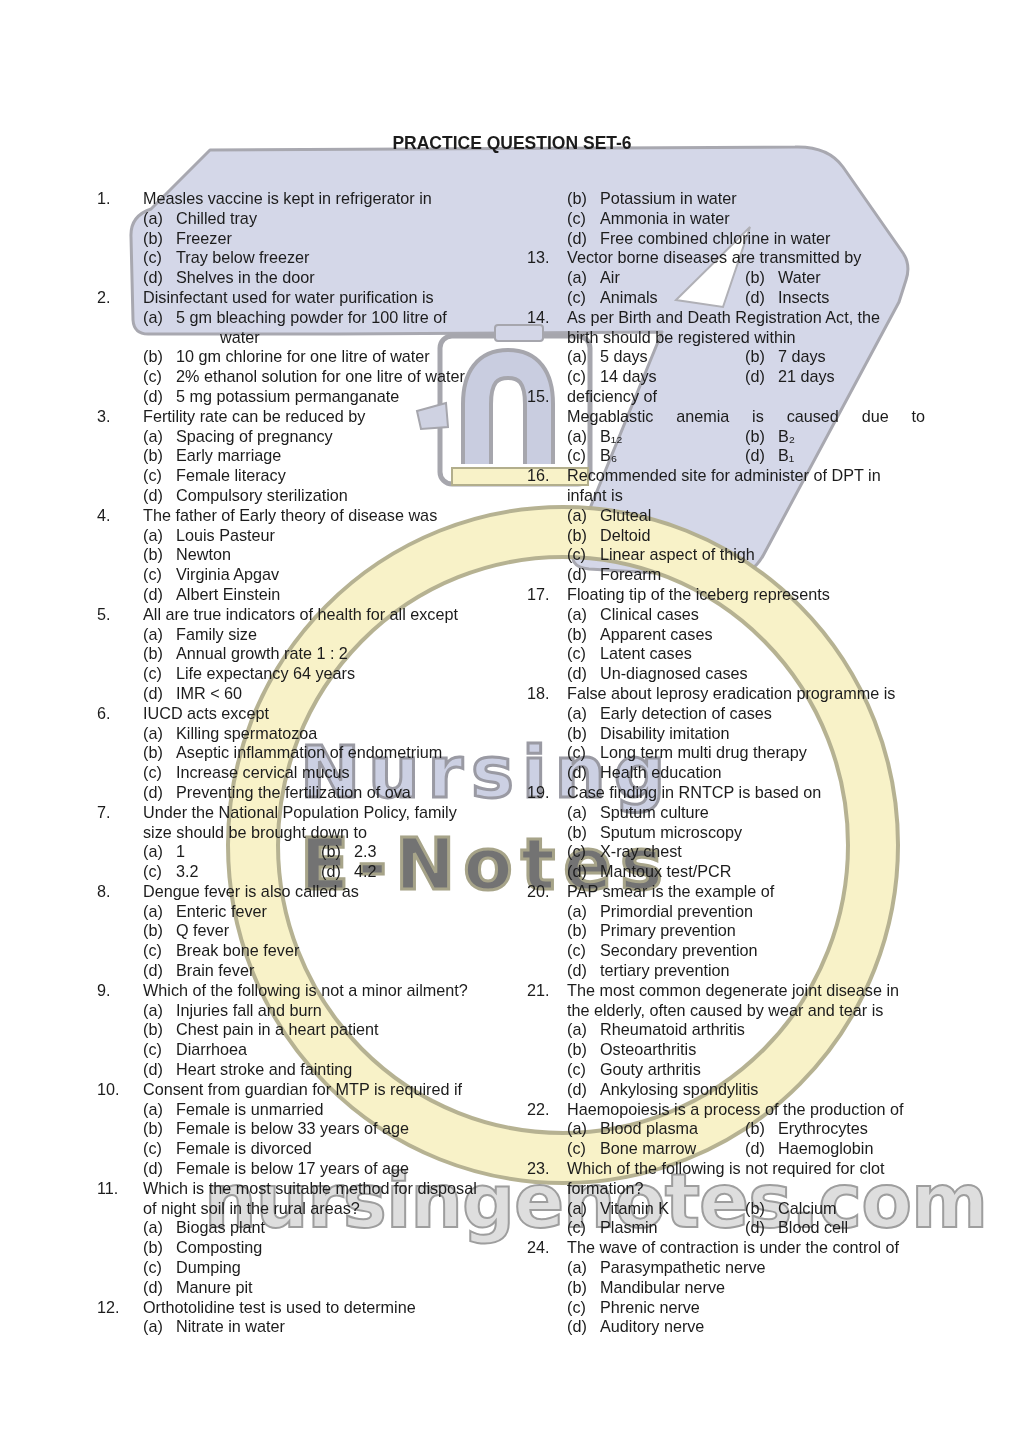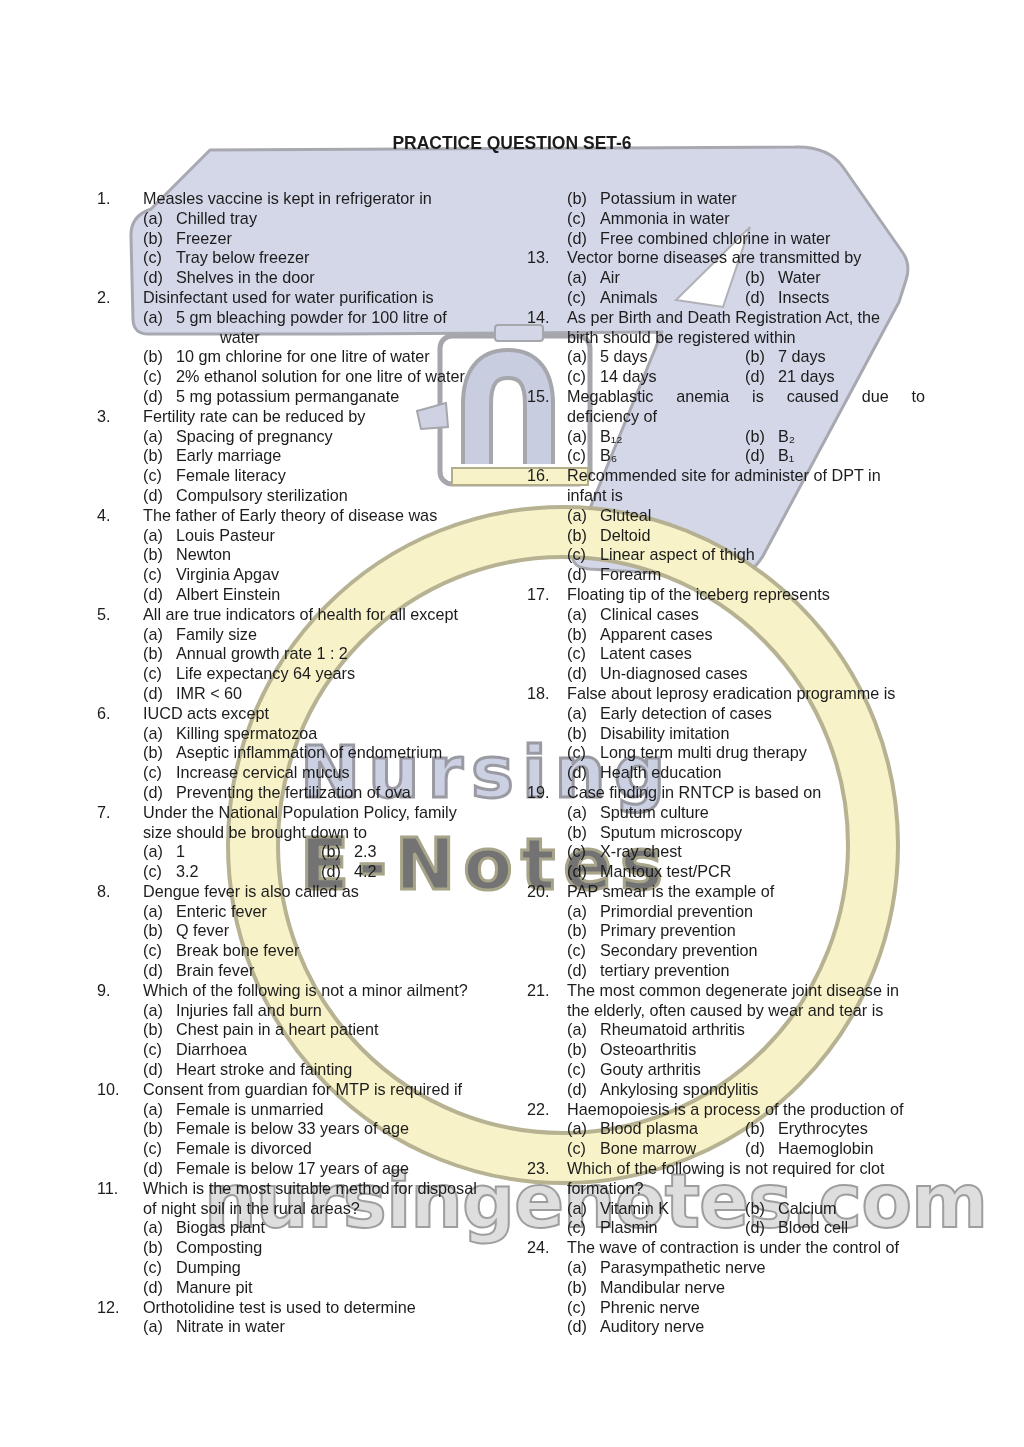--- a/index.html
+++ b/index.html
@@ -403,22 +403,22 @@
               <div class="ocell">
                 <div class="olabel">(d)</div>
                 <div class="otext">21 days</div>
               </div>
             </div>
           </div>
         </div>
         <div class="q">
           <div class="qnum">15.</div>
           <div class="qbody">
+            <div class="qline">deficiency of</div>
             <div class="qline jline">Megablastic anemia is caused due to</div>
-            <div class="qline">deficiency of</div>
             <div class="opt2">
               <div class="ocell first">
                 <div class="olabel">(a)</div>
                 <div class="otext">B₁₂</div>
               </div>
               <div class="ocell">
                 <div class="olabel">(b)</div>
                 <div class="otext">B₂</div>
               </div>
             </div>

